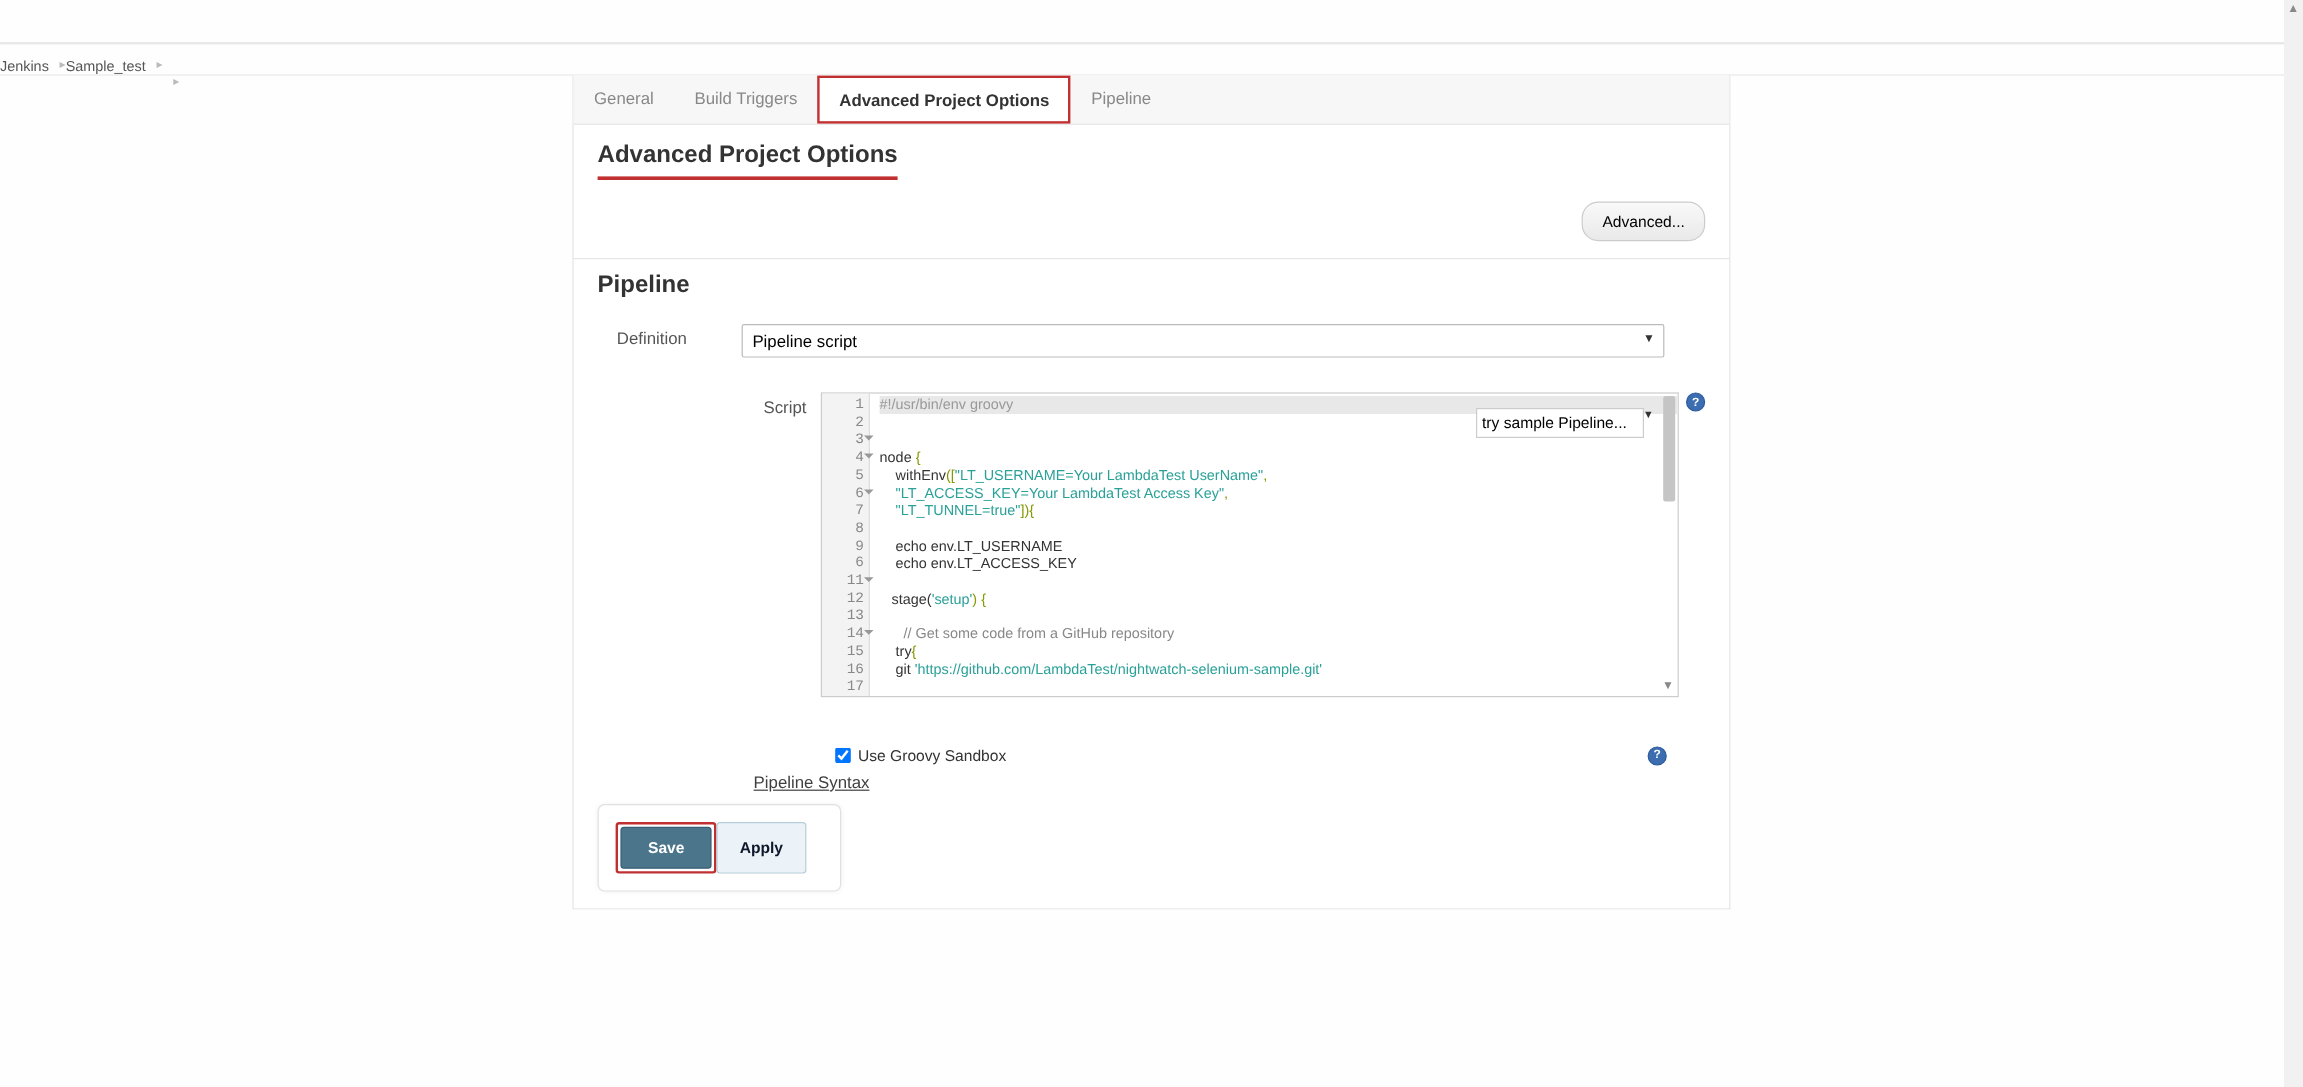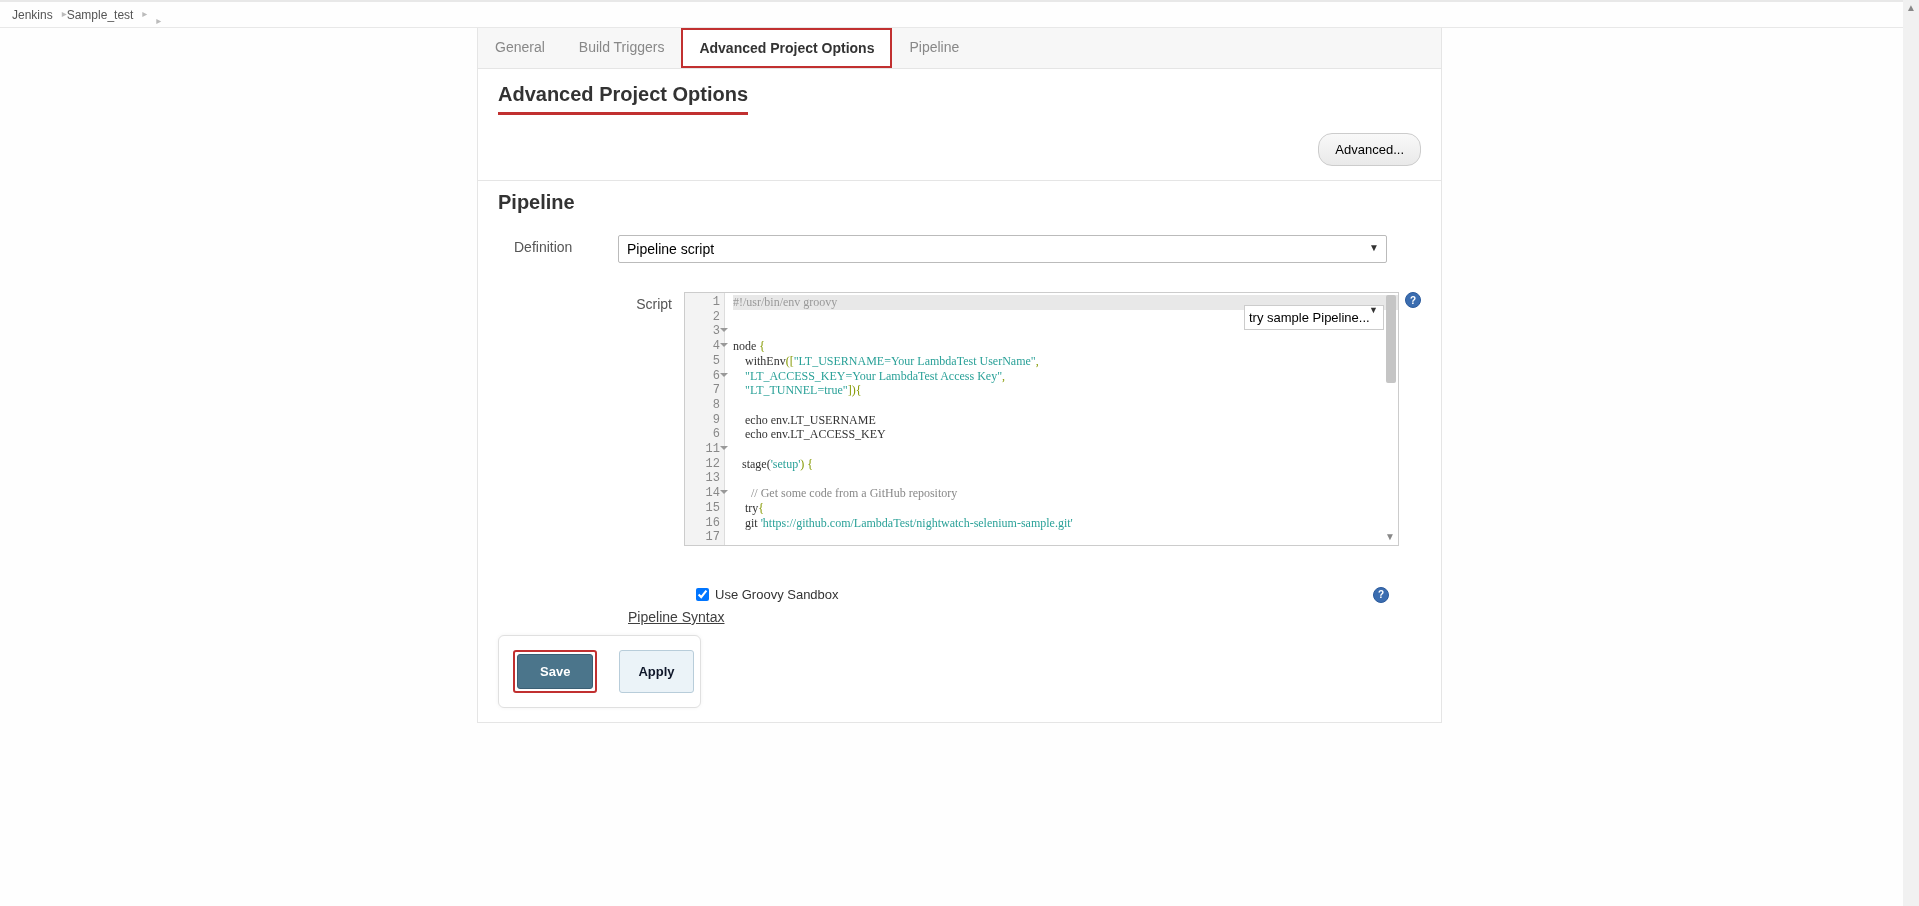--- a/index.html
+++ b/index.html
@@ -1,17 +1,17 @@
 <!DOCTYPE html>
 <html><head>
 <meta charset="utf-8">
 <style>
 * { box-sizing: border-box; margin: 0; padding: 0; }
 body { font-family: Helvetica, Arial, sans-serif; font-size: 13px; background: #fefefe; color: #333; }
-.breadcrumb { border-top: 2px solid #e8e8e8; border-bottom: 1px solid #e8e8e8; padding: 0 12px; display: flex; align-items: center; height: 28px; }
+.breadcrumb { border-top: 2px solid #e8e8e8; border-bottom: 1px solid #e8e8e8; padding: 0 0; display: flex; align-items: flex-end; height: 28px; margin-top: 35px; }
 .breadcrumb-item { color: #555; font-size: 12px; padding: 0 14px 0 0; position: relative; }
 .breadcrumb-item::after { content: "▸"; color: #bbb; position: absolute; right: 0; font-size: 10px; }
 .main-wrap { display: flex; justify-content: center; padding: 0; }
 .main { width: 965px; background: #fff; border-left: 1px solid #e5e5e5; border-right: 1px solid #e5e5e5; border-bottom: 1px solid #e5e5e5; margin-left: 0; }
 .tabs { display: flex; background: #f7f7f7; border-bottom: 1px solid #e5e5e5; }
 .tab { padding: 10px 16px; color: #888; font-size: 14px; cursor: pointer; border: 1px solid transparent; }
 .tab.active { border: 2px solid #c13030; background: #fff; color: #333; font-weight: bold; }
 .section { padding: 14px 20px; }
 .section.apo { border-bottom: 1px solid #e5e5e5; }
 .section h2 { font-size: 20px; font-weight: bold; margin-bottom: 6px; }
@@ -22,36 +22,36 @@
 .field-label { width: 120px; color: #555; padding-top: 4px; padding-left: 16px; font-size: 14px; }
 .field-body { flex: 1; }
 .select-def { width: 100%; padding: 5px 8px; border: 1px solid #bbb; border-radius: 2px; background: #fff; font-size: 14px; appearance: none; position: relative; }
 .select-wrap { position: relative; }
 .select-wrap::after { content: "▼"; position: absolute; right: 8px; top: 7px; font-size: 10px; color: #333; pointer-events:none; }
 .editor-wrap { display: flex; border: 1px solid #ccc; flex: 1; position: relative; background:#fff; }
 .editor-wrap-outer { flex:1; position:relative; }
 .gutter { background: #f3f3f3; width: 40px; text-align: right; padding: 2px 4px 0 0; color: #888; font-family: Monaco, "Courier New", monospace; font-size: 12px; line-height: 14.7px; border-right: 1px solid #ddd; }
 .gutter div { position: relative; }
 .fold::after { content: ""; position: absolute; right: -8px; top: 4px; border: 4px solid transparent; border-top-color: #999; }
-.code { flex: 1; padding: 2px 0 0 8px; font-family: Liberation Serif, serif; font-size: 12px; line-height: 14.7px; white-space: pre; overflow: hidden; height: 250px; }
+.code { flex: 1; padding: 2px 0 0 8px; font-family: Liberation Sans, sans-serif; font-size: 12px; line-height: 14.7px; white-space: pre; overflow: hidden; height: 250px; }
 .code .line1 { background: #e8e8e8; display: block; width: 100%; }
 .t-green { color: #859900; }
 .t-gray { color: #999; }
 .t-str { color: #2aa198; }
 .t-comment { color: #888; }
-.sample-select { position: absolute; right: 0; top: 6px; width: 140px; padding: 4px; border: 1px solid #ccc; background:#fff; font-size:13px; appearance:none; }
+.sample-select { position: absolute; right: 14px; top: 6px; width: 140px; padding: 4px; border: 1px solid #ccc; background:#fff; font-size:13px; appearance:none; }
 .sample-wrap { position:absolute; right: 14px; top:6px; }
 .sample-wrap::after { content:"▼"; position:absolute; right:6px; top:6px; font-size:9px; pointer-events:none; }
 .help-icon { width: 16px; height: 16px; border-radius: 50%; background: #3b6db0; color: #fff; font-size: 10px; font-weight: bold; display: inline-flex; align-items:center; justify-content:center; margin-left: 8px; border:1px solid #2a5a9c; cursor:pointer; }
 .scroll-thumb { position:absolute; right:2px; top:2px; width:10px; height:88px; background:#c5c5c5; border-radius:2px; }
 .scroll-down { position:absolute; right:2px; bottom:2px; width:12px; height:12px; color:#888; font-size:10px; text-align:center; }
 .sandbox-row { padding: 12px 0 6px 198px; display:flex; align-items:center; }
 .sandbox-row input { margin-right: 6px; }
 .link { color: #404040; text-decoration: underline; padding-left: 130px; font-size:14px; display:inline-block; cursor:pointer; }
-.bottom-bar { border: 1px solid #e0e0e0; border-radius: 6px; padding: 14px; background:#fff; margin: 10px 0 0 0; width: 203px; display:flex; gap:22px; box-shadow: 0 0 4px rgba(0,0,0,0.05); }
+.bottom-bar { border: 1px solid #e0e0e0; border-radius: 6px; padding: 14px; background:#fff; margin: 10px 0 0 0; width: 203px; display:flex; gap:0; box-shadow: 0 0 4px rgba(0,0,0,0.05); }
 .save-wrap { border: 2px solid #c13030; padding: 2px; border-radius: 3px; }
 .btn-save { padding: 9px 22px; background: #4b758b; color: #fff; border: 1px solid #3a5f74; border-radius: 3px; cursor:pointer; font-size:13px; font-weight:bold; }
 .btn-apply { padding: 9px 18px; background: #ebf3f8; color: #0f172a; border: 1px solid #b8cdda; border-radius: 3px; cursor:pointer; font-size:13px; font-weight:bold; }
 .page-scrollbar { position: fixed; right: 0; top: 0; width: 16px; height: 100%; background: #f1f1f1; }
 .page-scroll-up { height: 16px; text-align:center; color:#888; font-size:10px; line-height:16px; }
 .help-right { margin-left:6px; }
 .sandbox-help { margin-left:auto; margin-right:32px; }
 .script-row .field-label { width: 186px; text-align:right; padding-right:12px; }
 .def-row .field-label { width: 120px; }
 .def-row .field-body { padding-right: 34px; }

